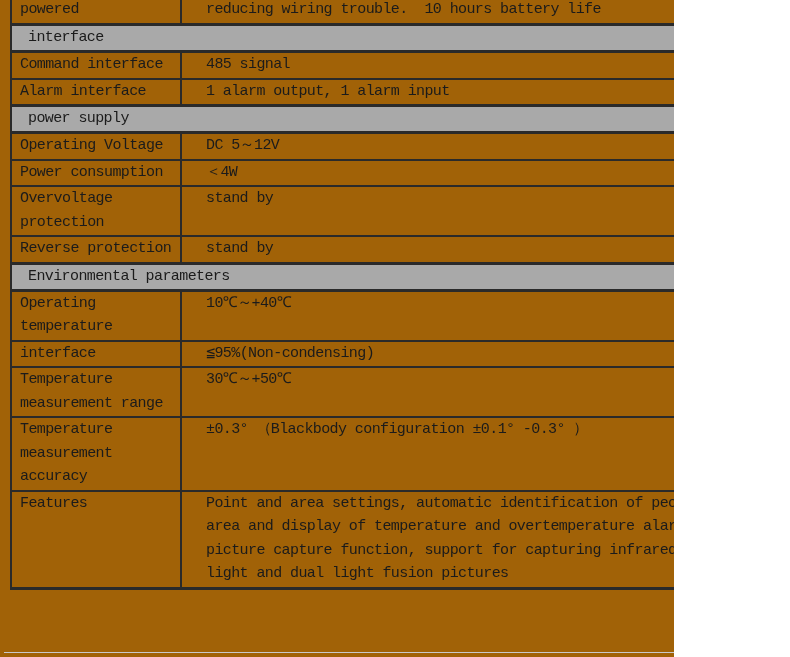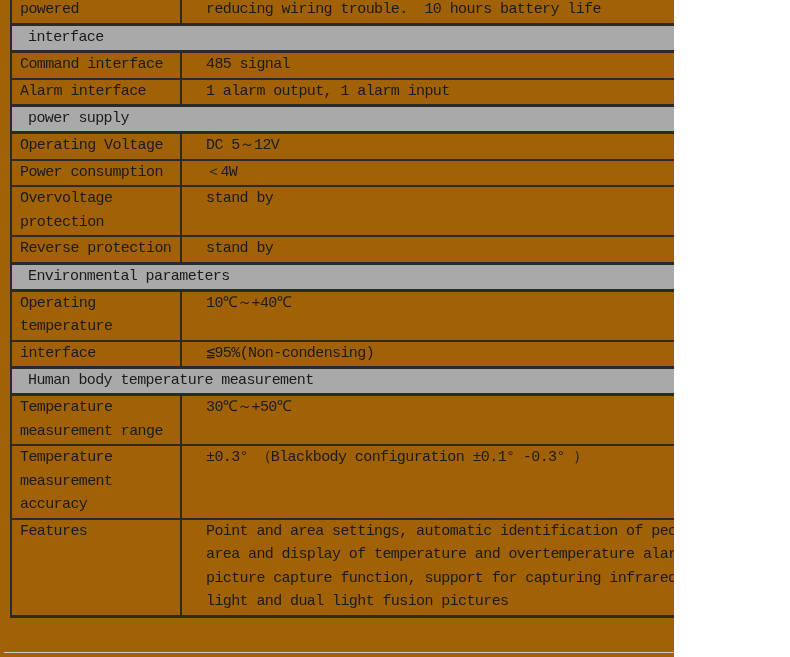--- a/index.html
+++ b/index.html
@@ -111,23 +111,20 @@
         <td colspan="2">Environmental parameters</td>
       </tr>
       <tr>
         <td>Operating temperature</td>
         <td class="val">10℃～+40℃</td>
       </tr>
       <tr>
         <td>interface</td>
         <td class="val">≦95%(Non-condensing)</td>
       </tr>
-      <tr class="section">
-        <td colspan="2">Human body temperature measurement</td>
-      </tr>
       <tr>
         <td>Temperature measurement range</td>
         <td class="val">30℃～+50℃</td>
       </tr>
       <tr>
         <td>Temperature measurement accuracy</td>
         <td class="val">±0.3° （Blackbody configuration ±0.1° -0.3° ）</td>
       </tr>
       <tr class="last">
         <td>Features</td>

